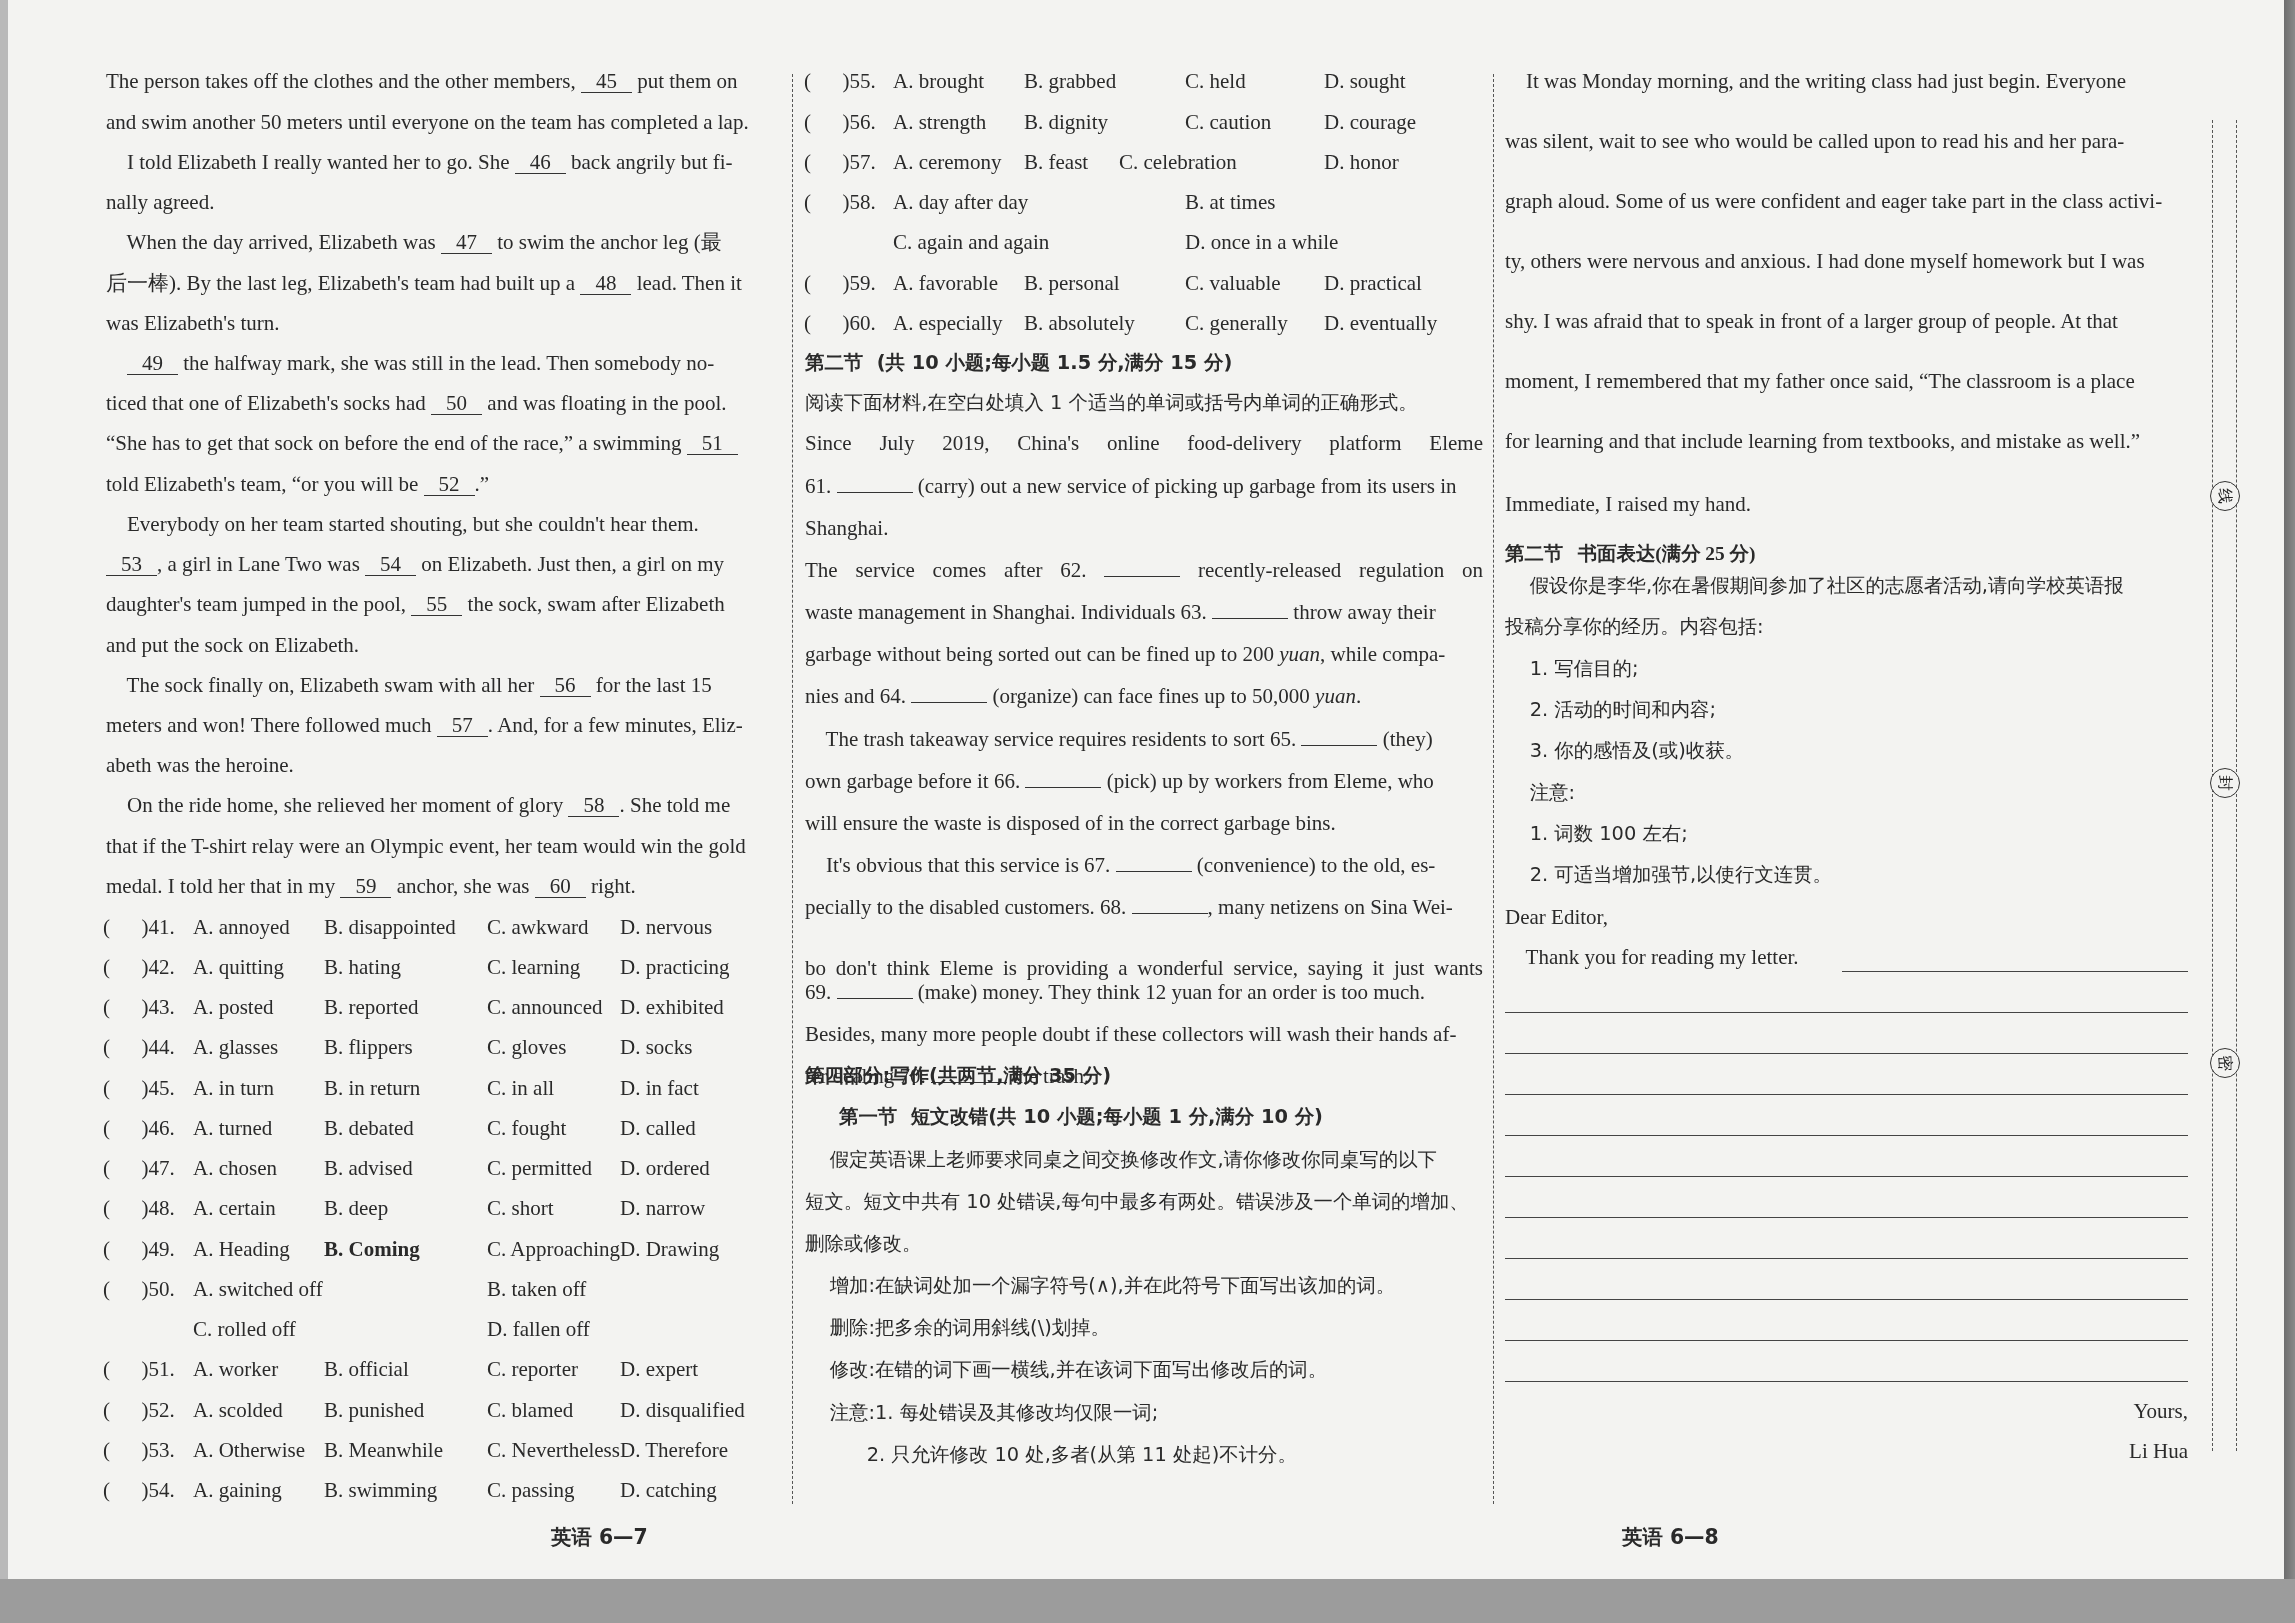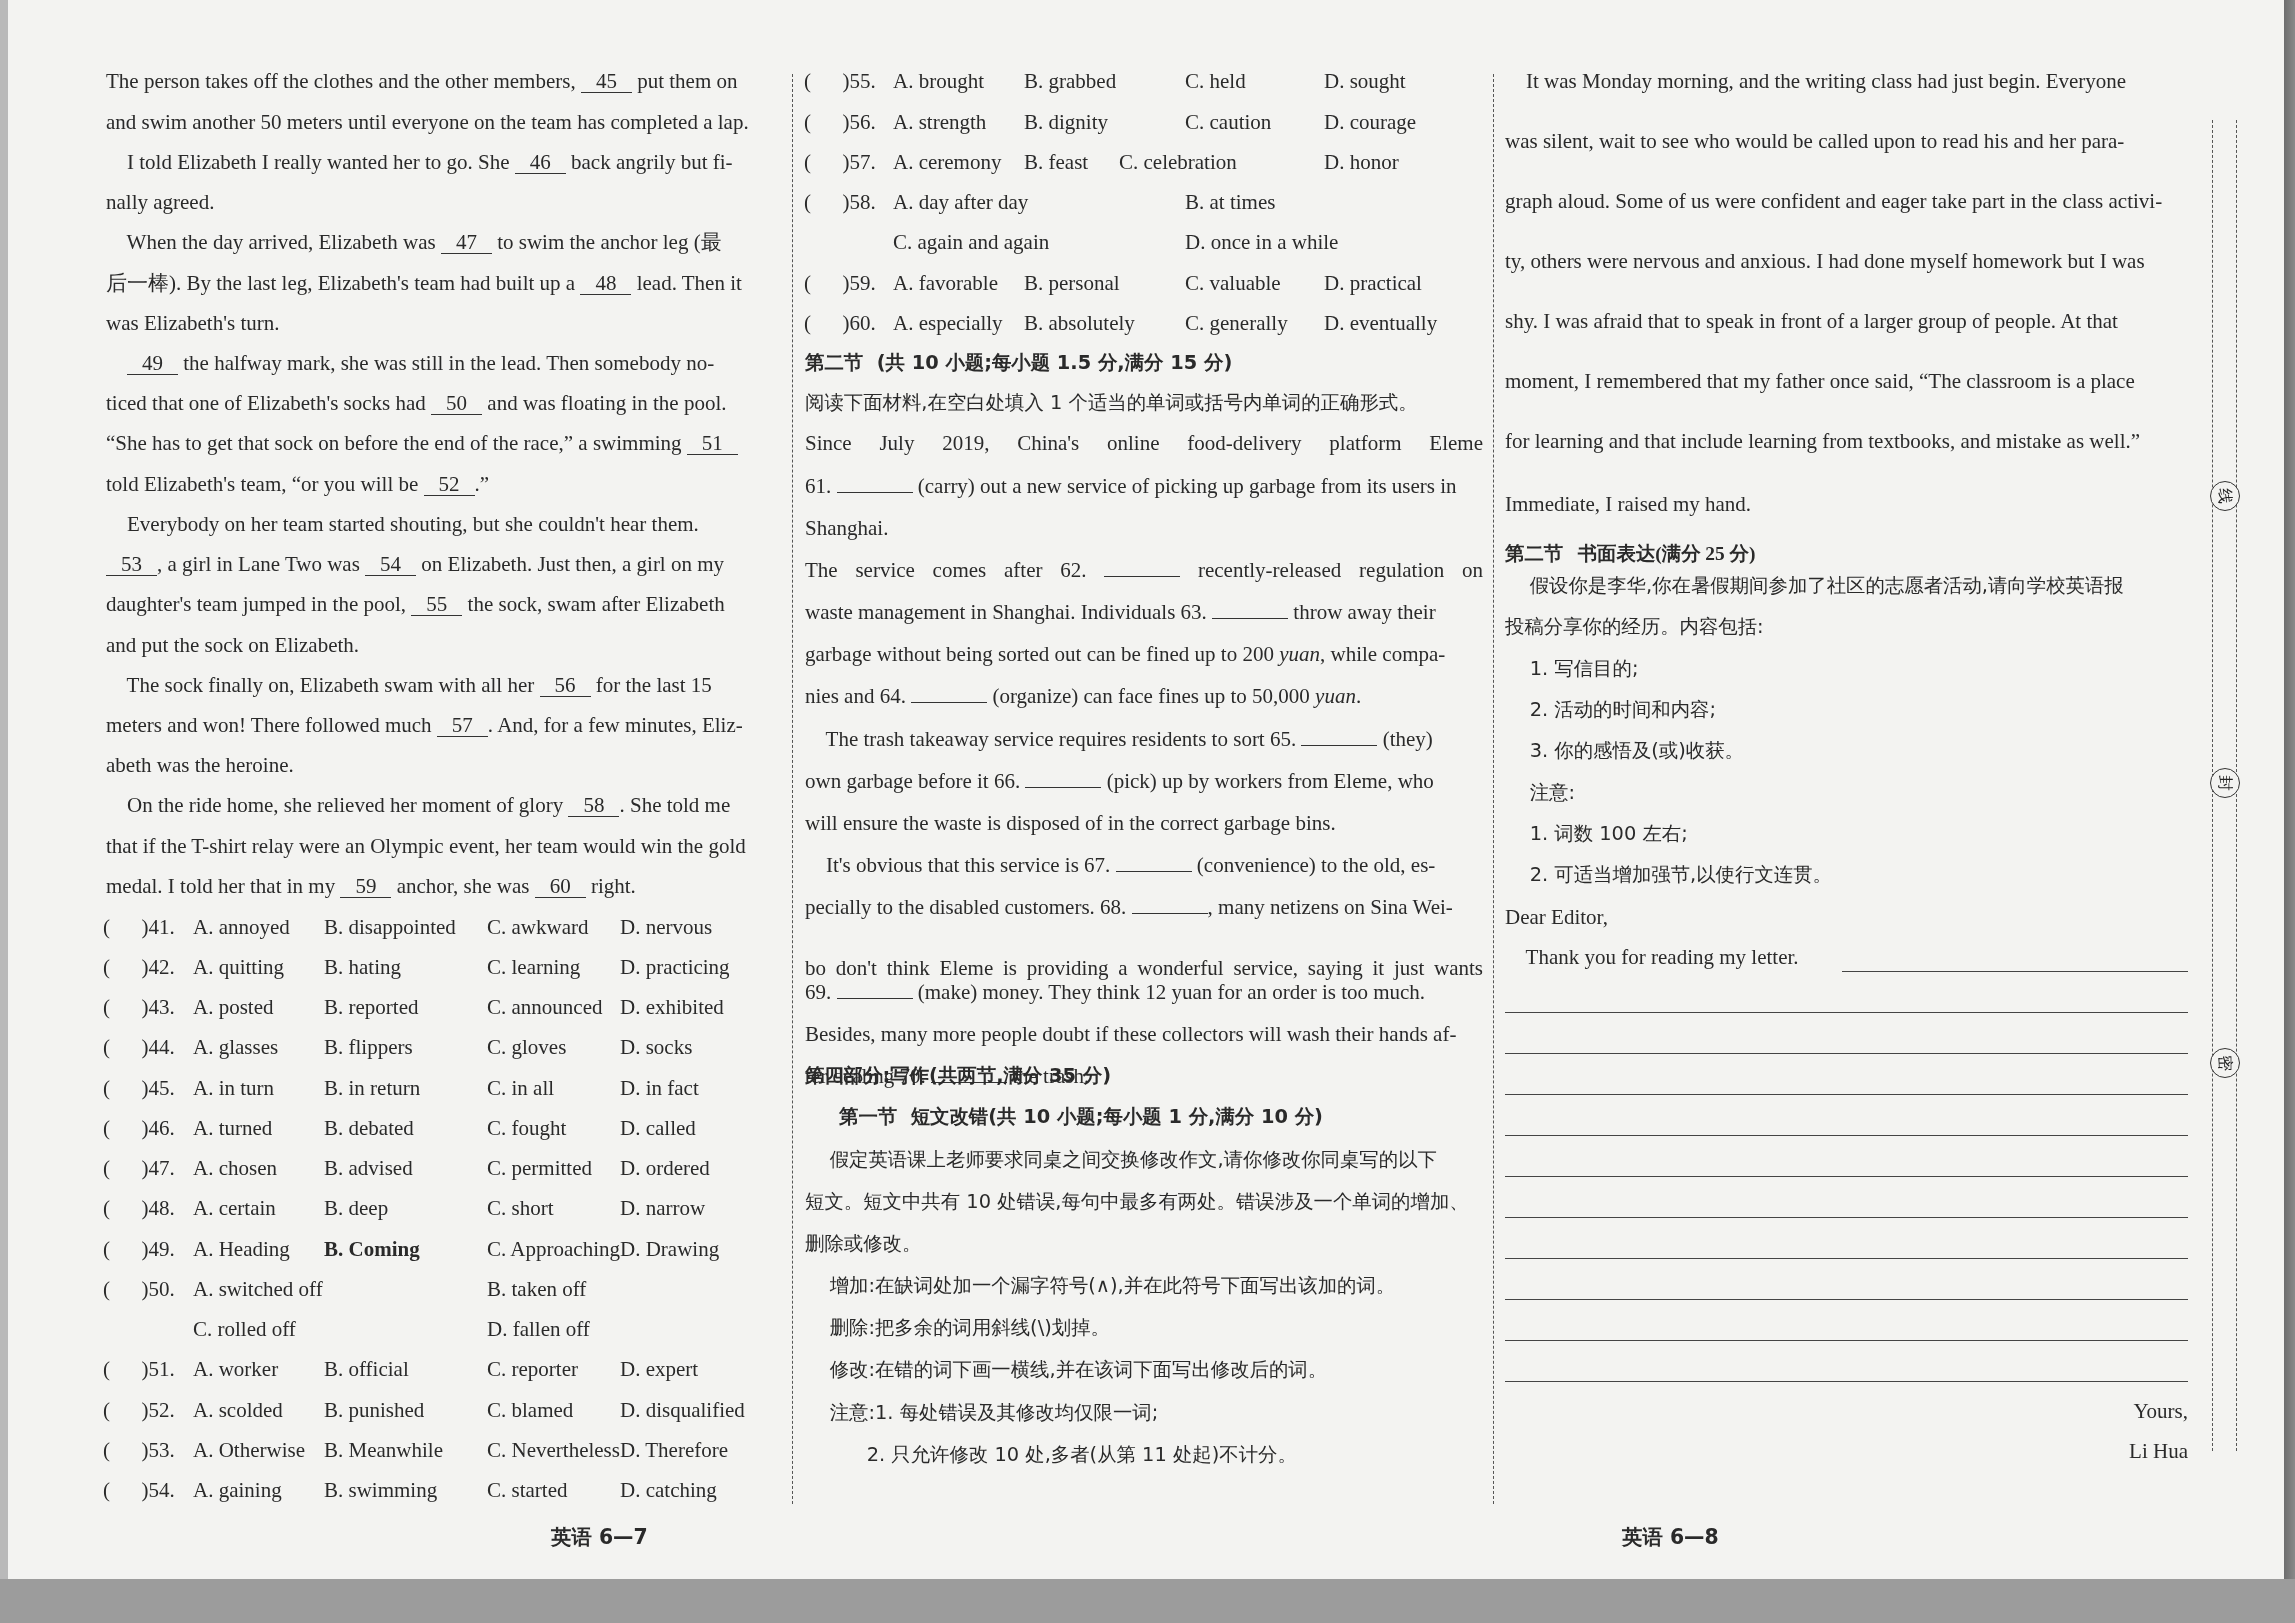--- a/index.html
+++ b/index.html
@@ -127,21 +127,21 @@
     <div class="opt" style="left: 487px; top: 1397px;">C. blamed</div>
     <div class="opt" style="left: 620px; top: 1397px;">D. disqualified</div>
     <div class="opt" style="left: 103px; top: 1437px;">(      )53.</div>
     <div class="opt" style="left: 193px; top: 1437px;">A. Otherwise</div>
     <div class="opt" style="left: 324px; top: 1437px;">B. Meanwhile</div>
     <div class="opt" style="left: 487px; top: 1437px;">C. Nevertheless</div>
     <div class="opt" style="left: 620px; top: 1437px;">D. Therefore</div>
     <div class="opt" style="left: 103px; top: 1477px;">(      )54.</div>
     <div class="opt" style="left: 193px; top: 1477px;">A. gaining</div>
     <div class="opt" style="left: 324px; top: 1477px;">B. swimming</div>
-    <div class="opt" style="left: 487px; top: 1477px;">C. started</div>
+    <div class="opt" style="left: 487px; top: 1477px;">C. passing</div>
     <div class="opt" style="left: 620px; top: 1477px;">D. catching</div>
   </div>
 <div class="footer" style="left:551px;top:1523px;">英语 6—7</div>
 
 <div id="mid-options">
     <div class="opt" style="left: 804px; top: 68px;">(      )55.</div>
     <div class="opt" style="left: 893px; top: 68px;">A. brought</div>
     <div class="opt" style="left: 1024px; top: 68px;">B. grabbed</div>
     <div class="opt" style="left: 1185px; top: 68px;">C. held</div>
     <div class="opt" style="left: 1324px; top: 68px;">D. sought</div>

